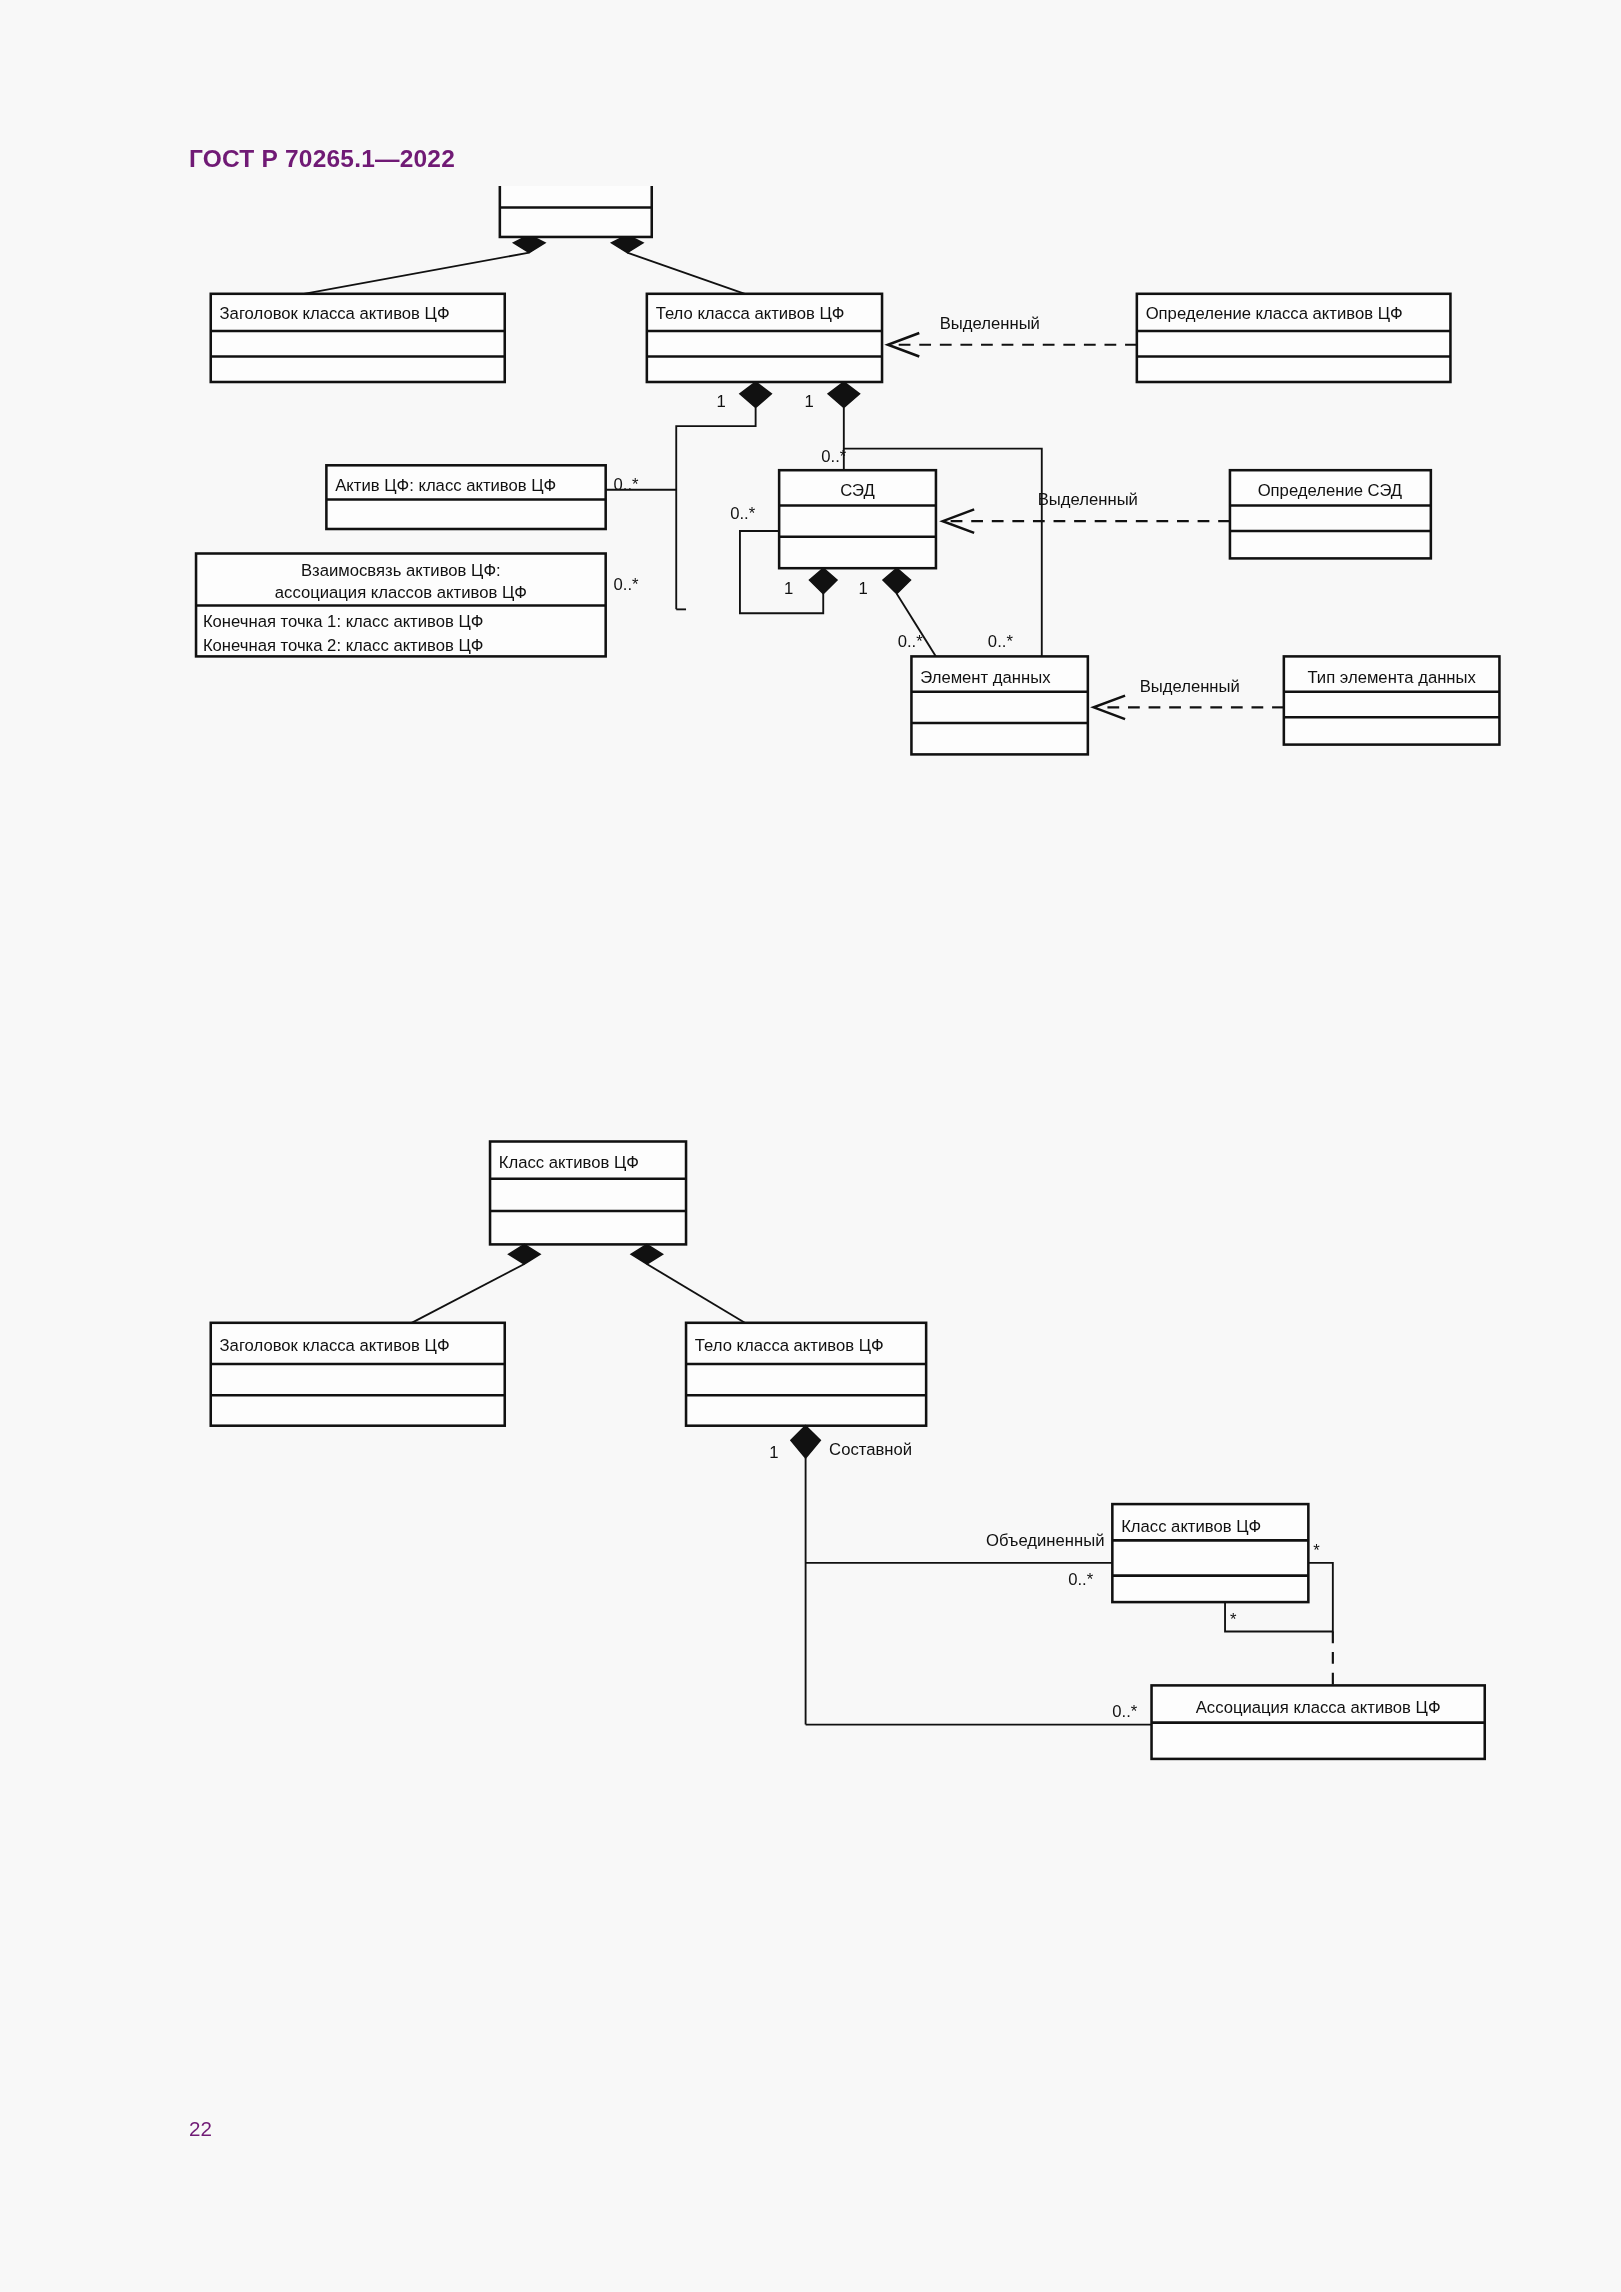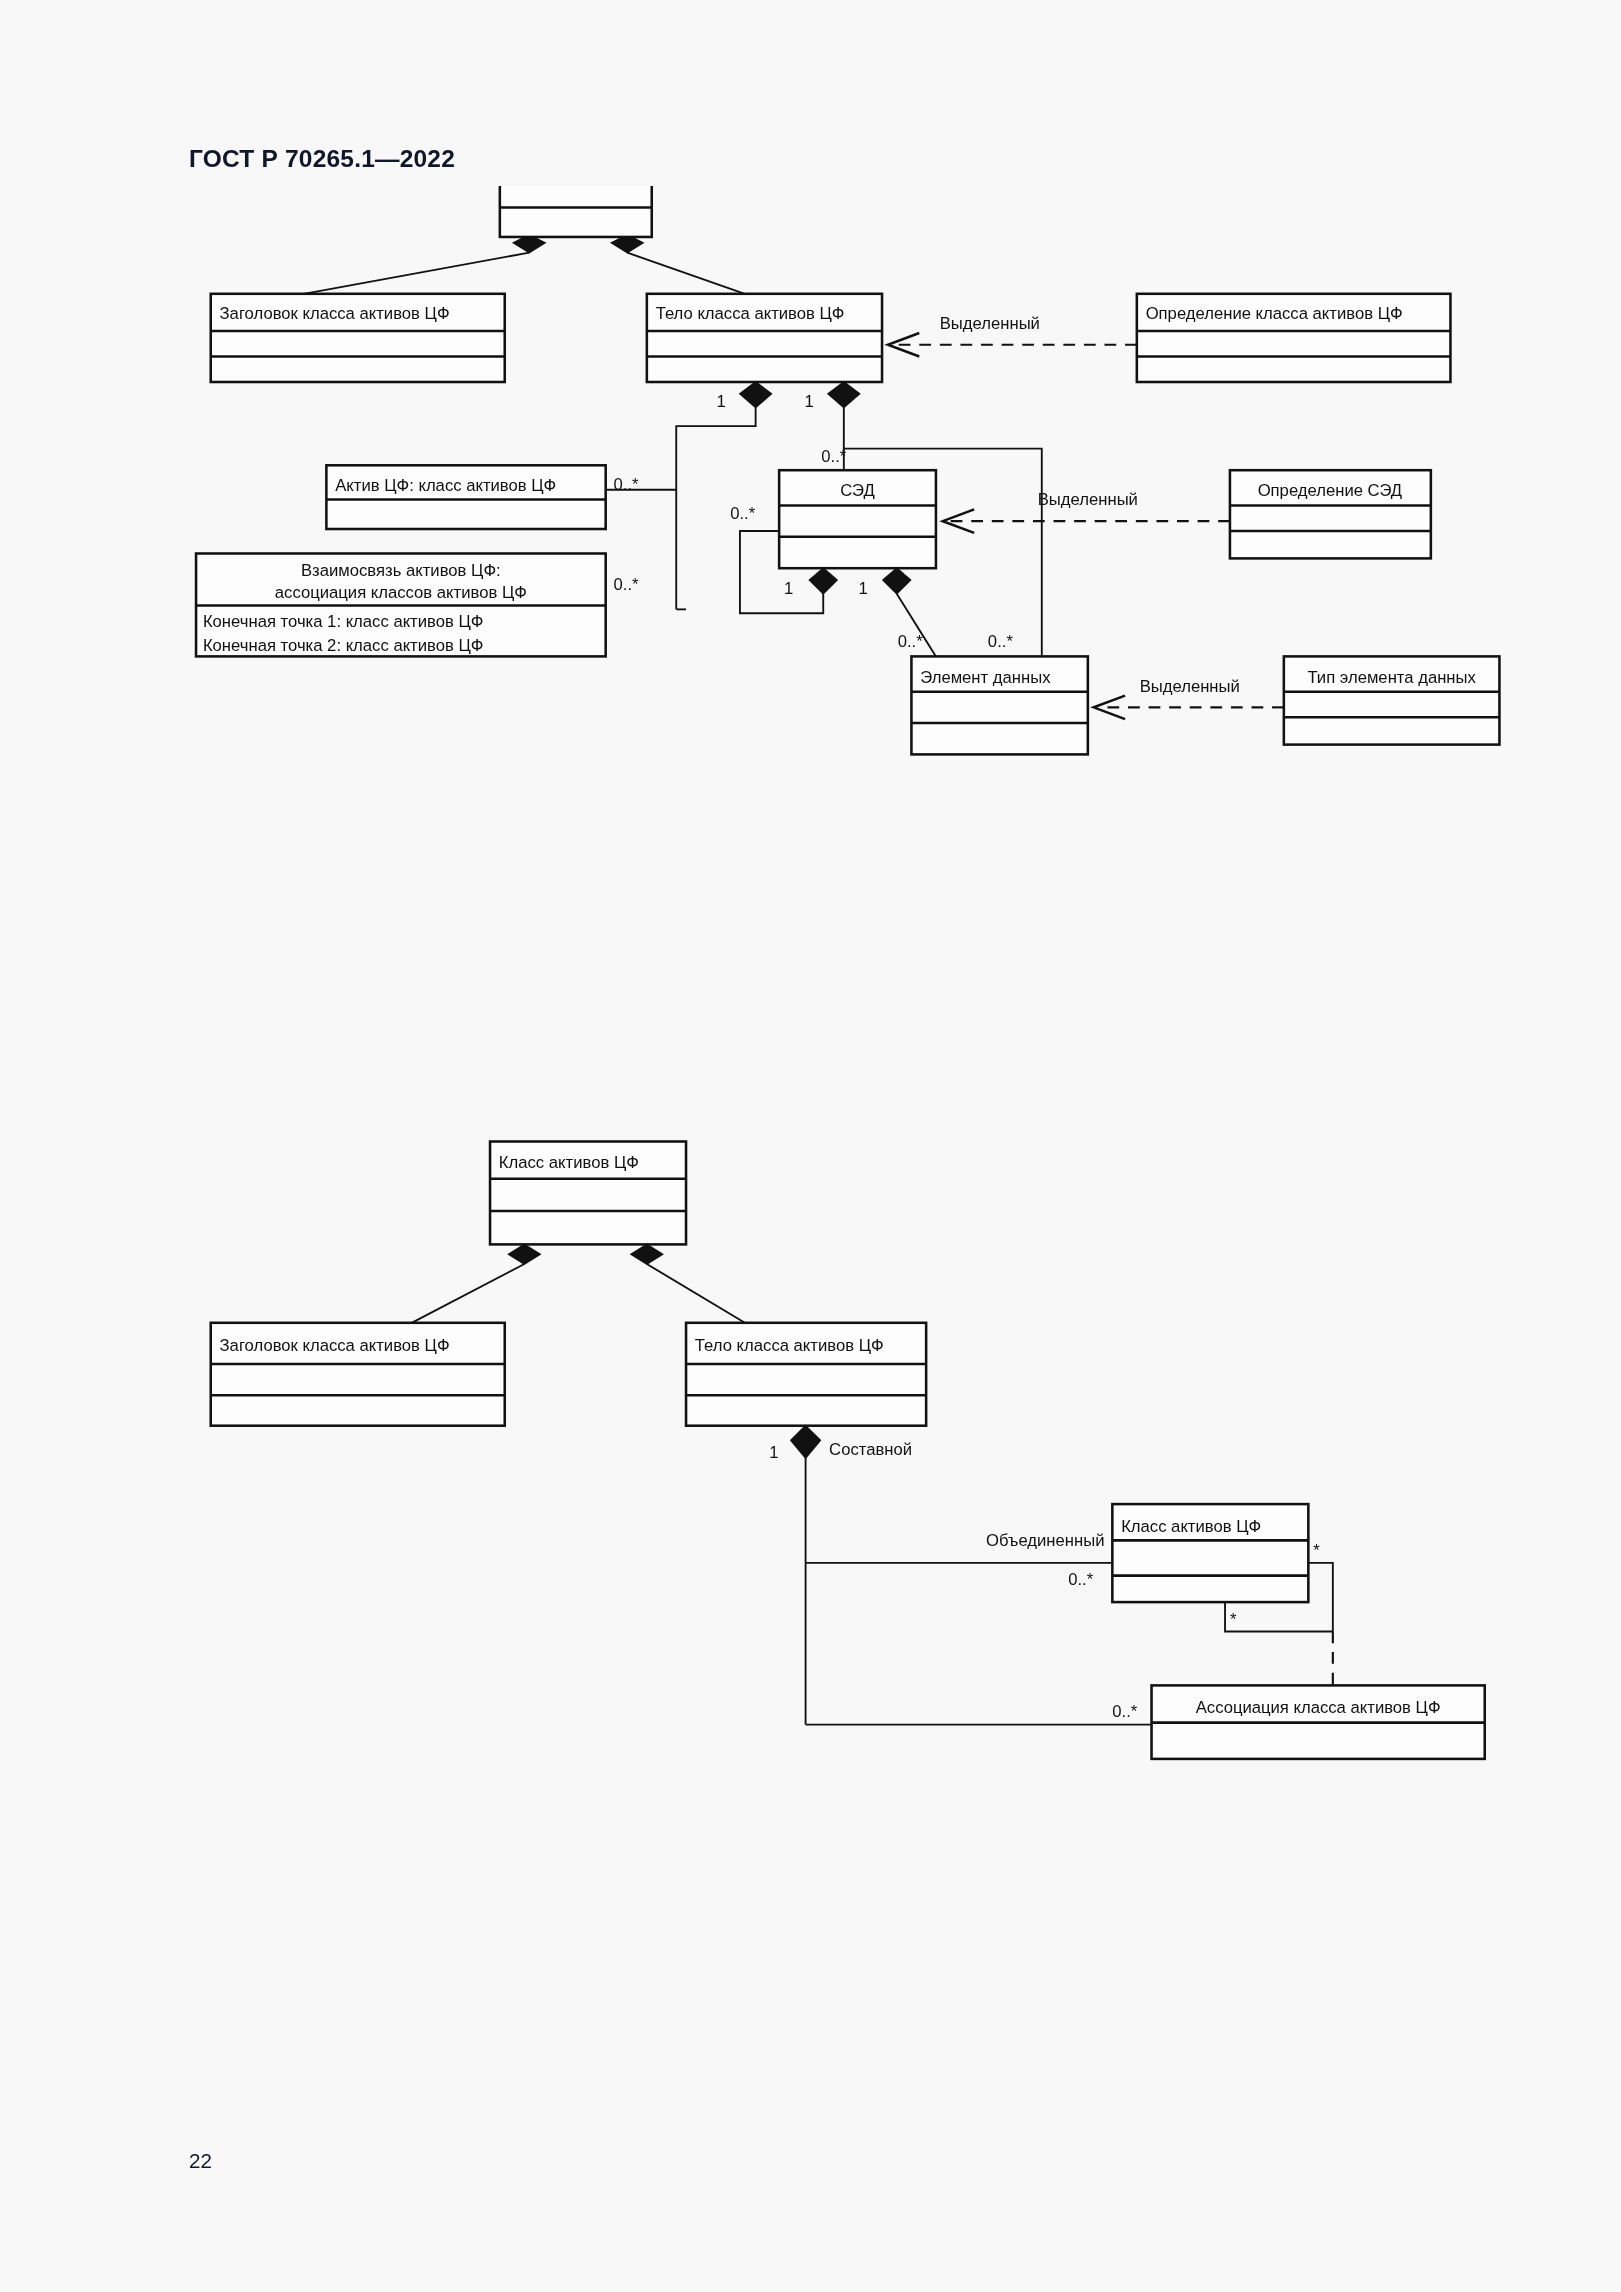--- a/index.html
+++ b/index.html
@@ -7,21 +7,21 @@
     margin: 0;
     padding: 0;
     background: #f7f7f7;
   }
   .page {
     position: relative;
     width: 1621px;
     height: 2293px;
     background: #f8f8f8;
     font-family: "Liberation Sans", sans-serif;
-    color: #0f172a;
+    color: #701a75;
     overflow: hidden;
   }
   .std-header {
     position: absolute;
     left: 189px;
     top: 145px;
     font-size: 24.5px;
     font-weight: bold;
     letter-spacing: 0.2px;
     white-space: nowrap;
@@ -33,21 +33,20 @@
     font-size: 20.6px;
     white-space: nowrap;
   }
   #caption-a5 { top: 1086px; left: 0; }
   #caption-a6 { top: 2003px; left: 0; }
   .page-number {
     position: absolute;
     left: 189px;
     top: 2117px;
     font-size: 20.6px;
-    margin-top: 32px;
   }
   .diagram {
     position: absolute;
     left: 0;
   }
   #diagram-a5 { top: 186px; }
   #diagram-a6 { top: 1117px; }
   svg { display: block; }
   svg text {
     font-family: "Liberation Sans", sans-serif;

